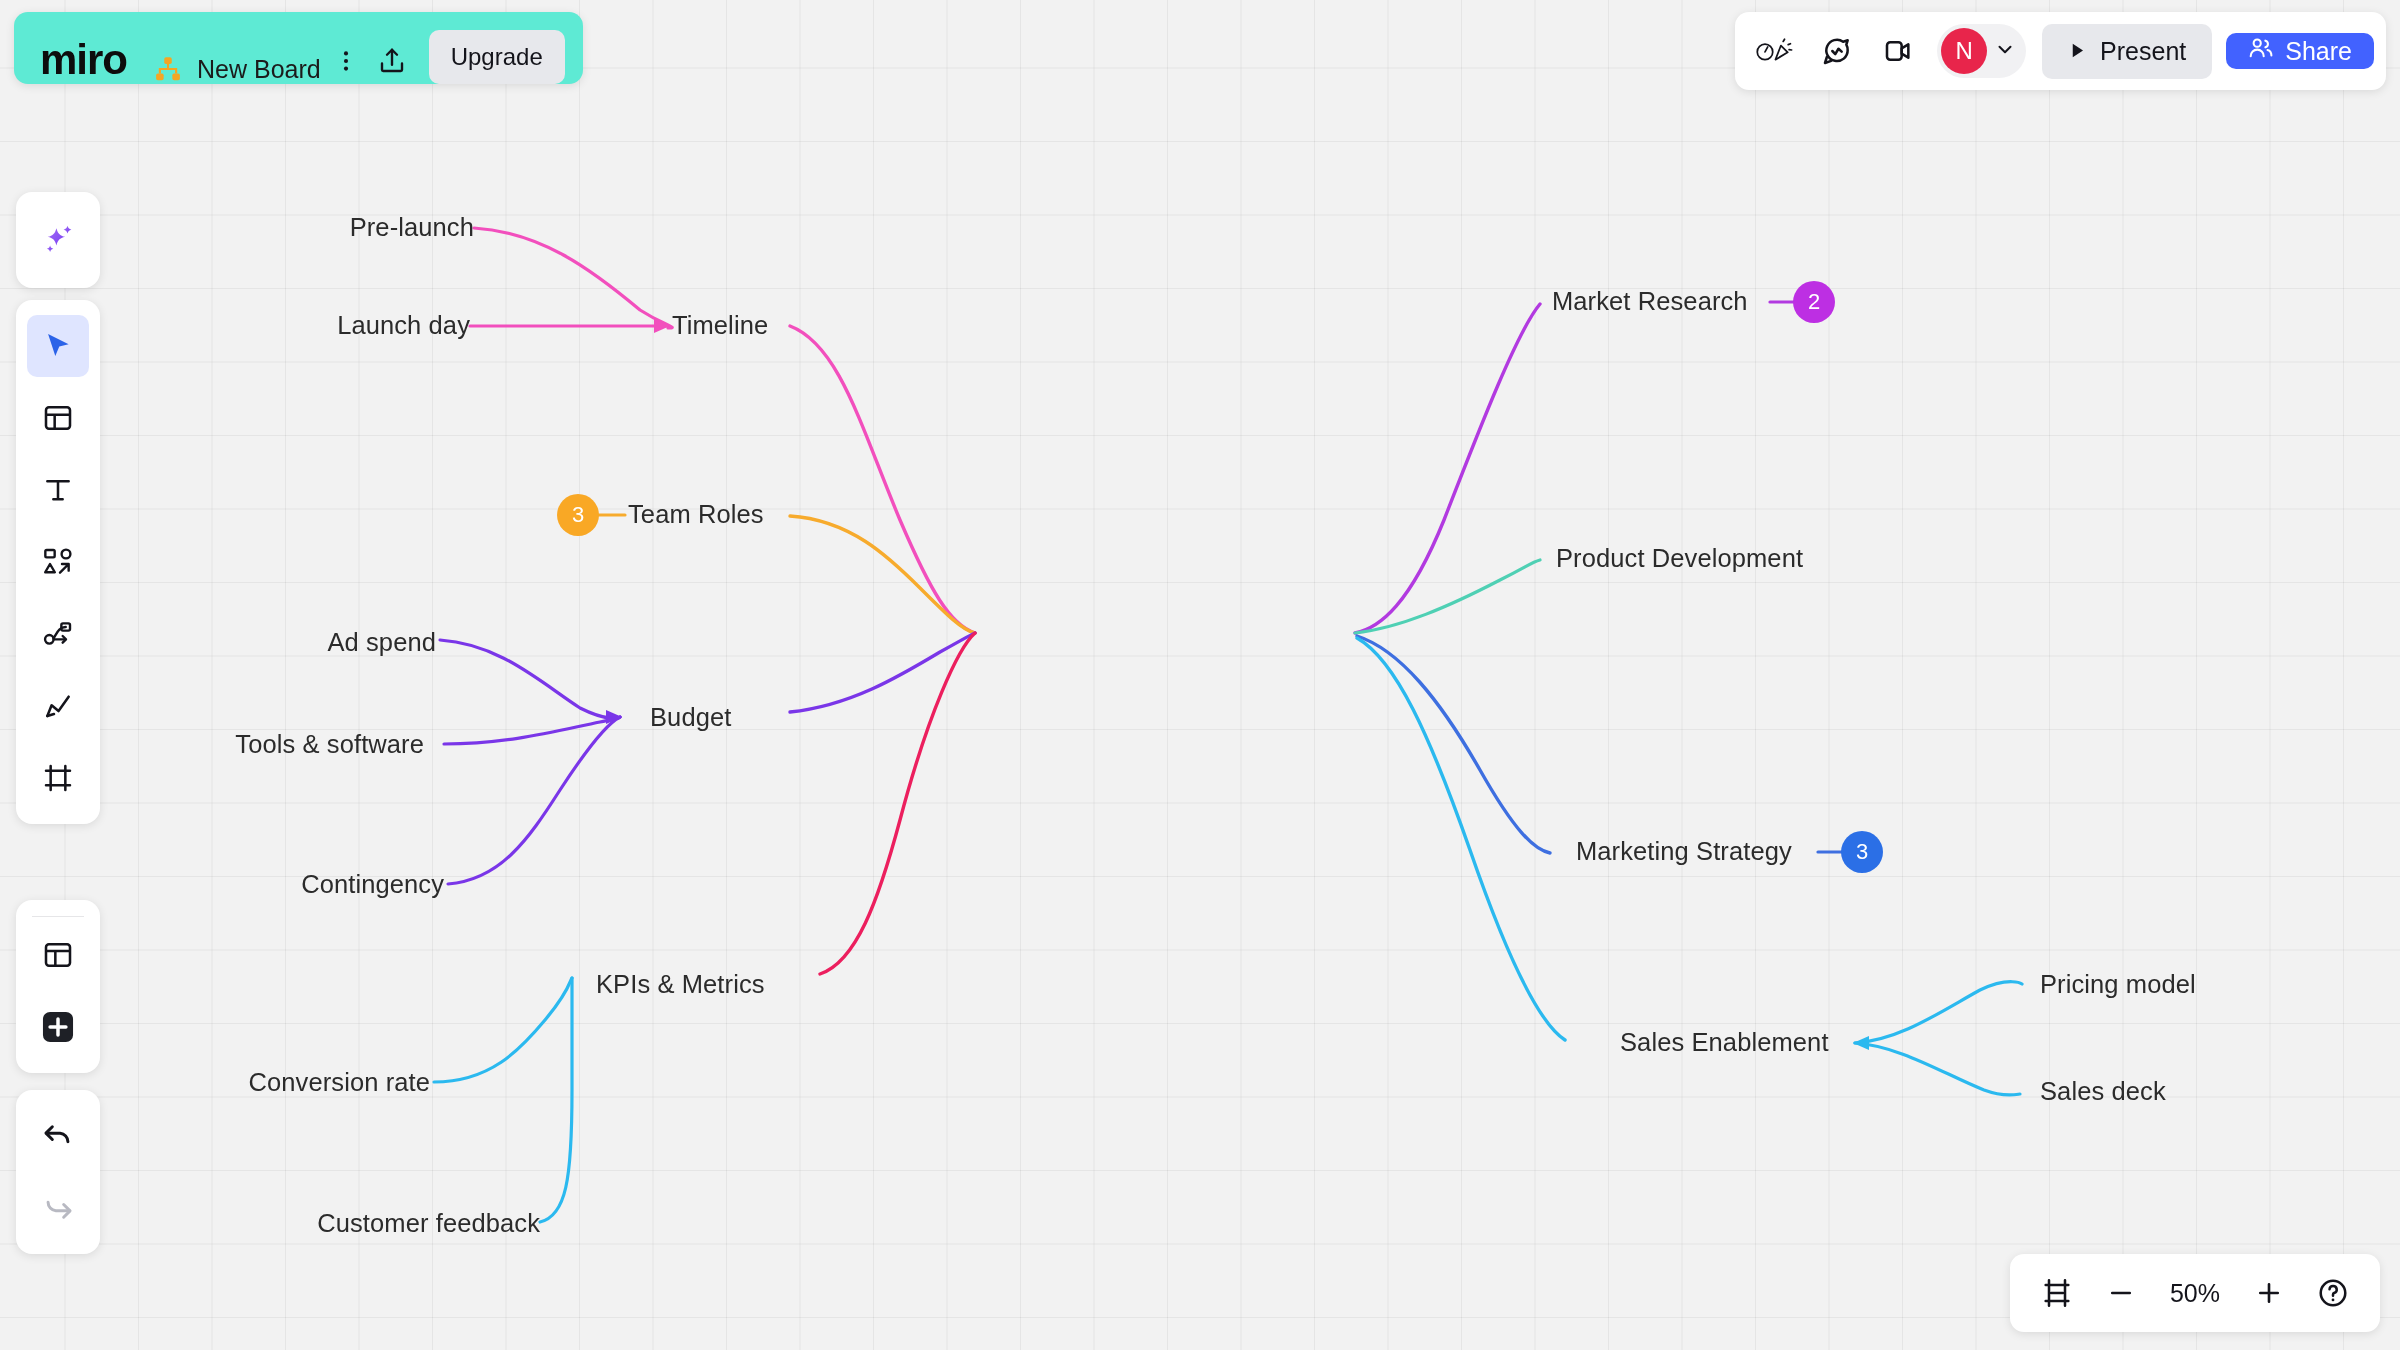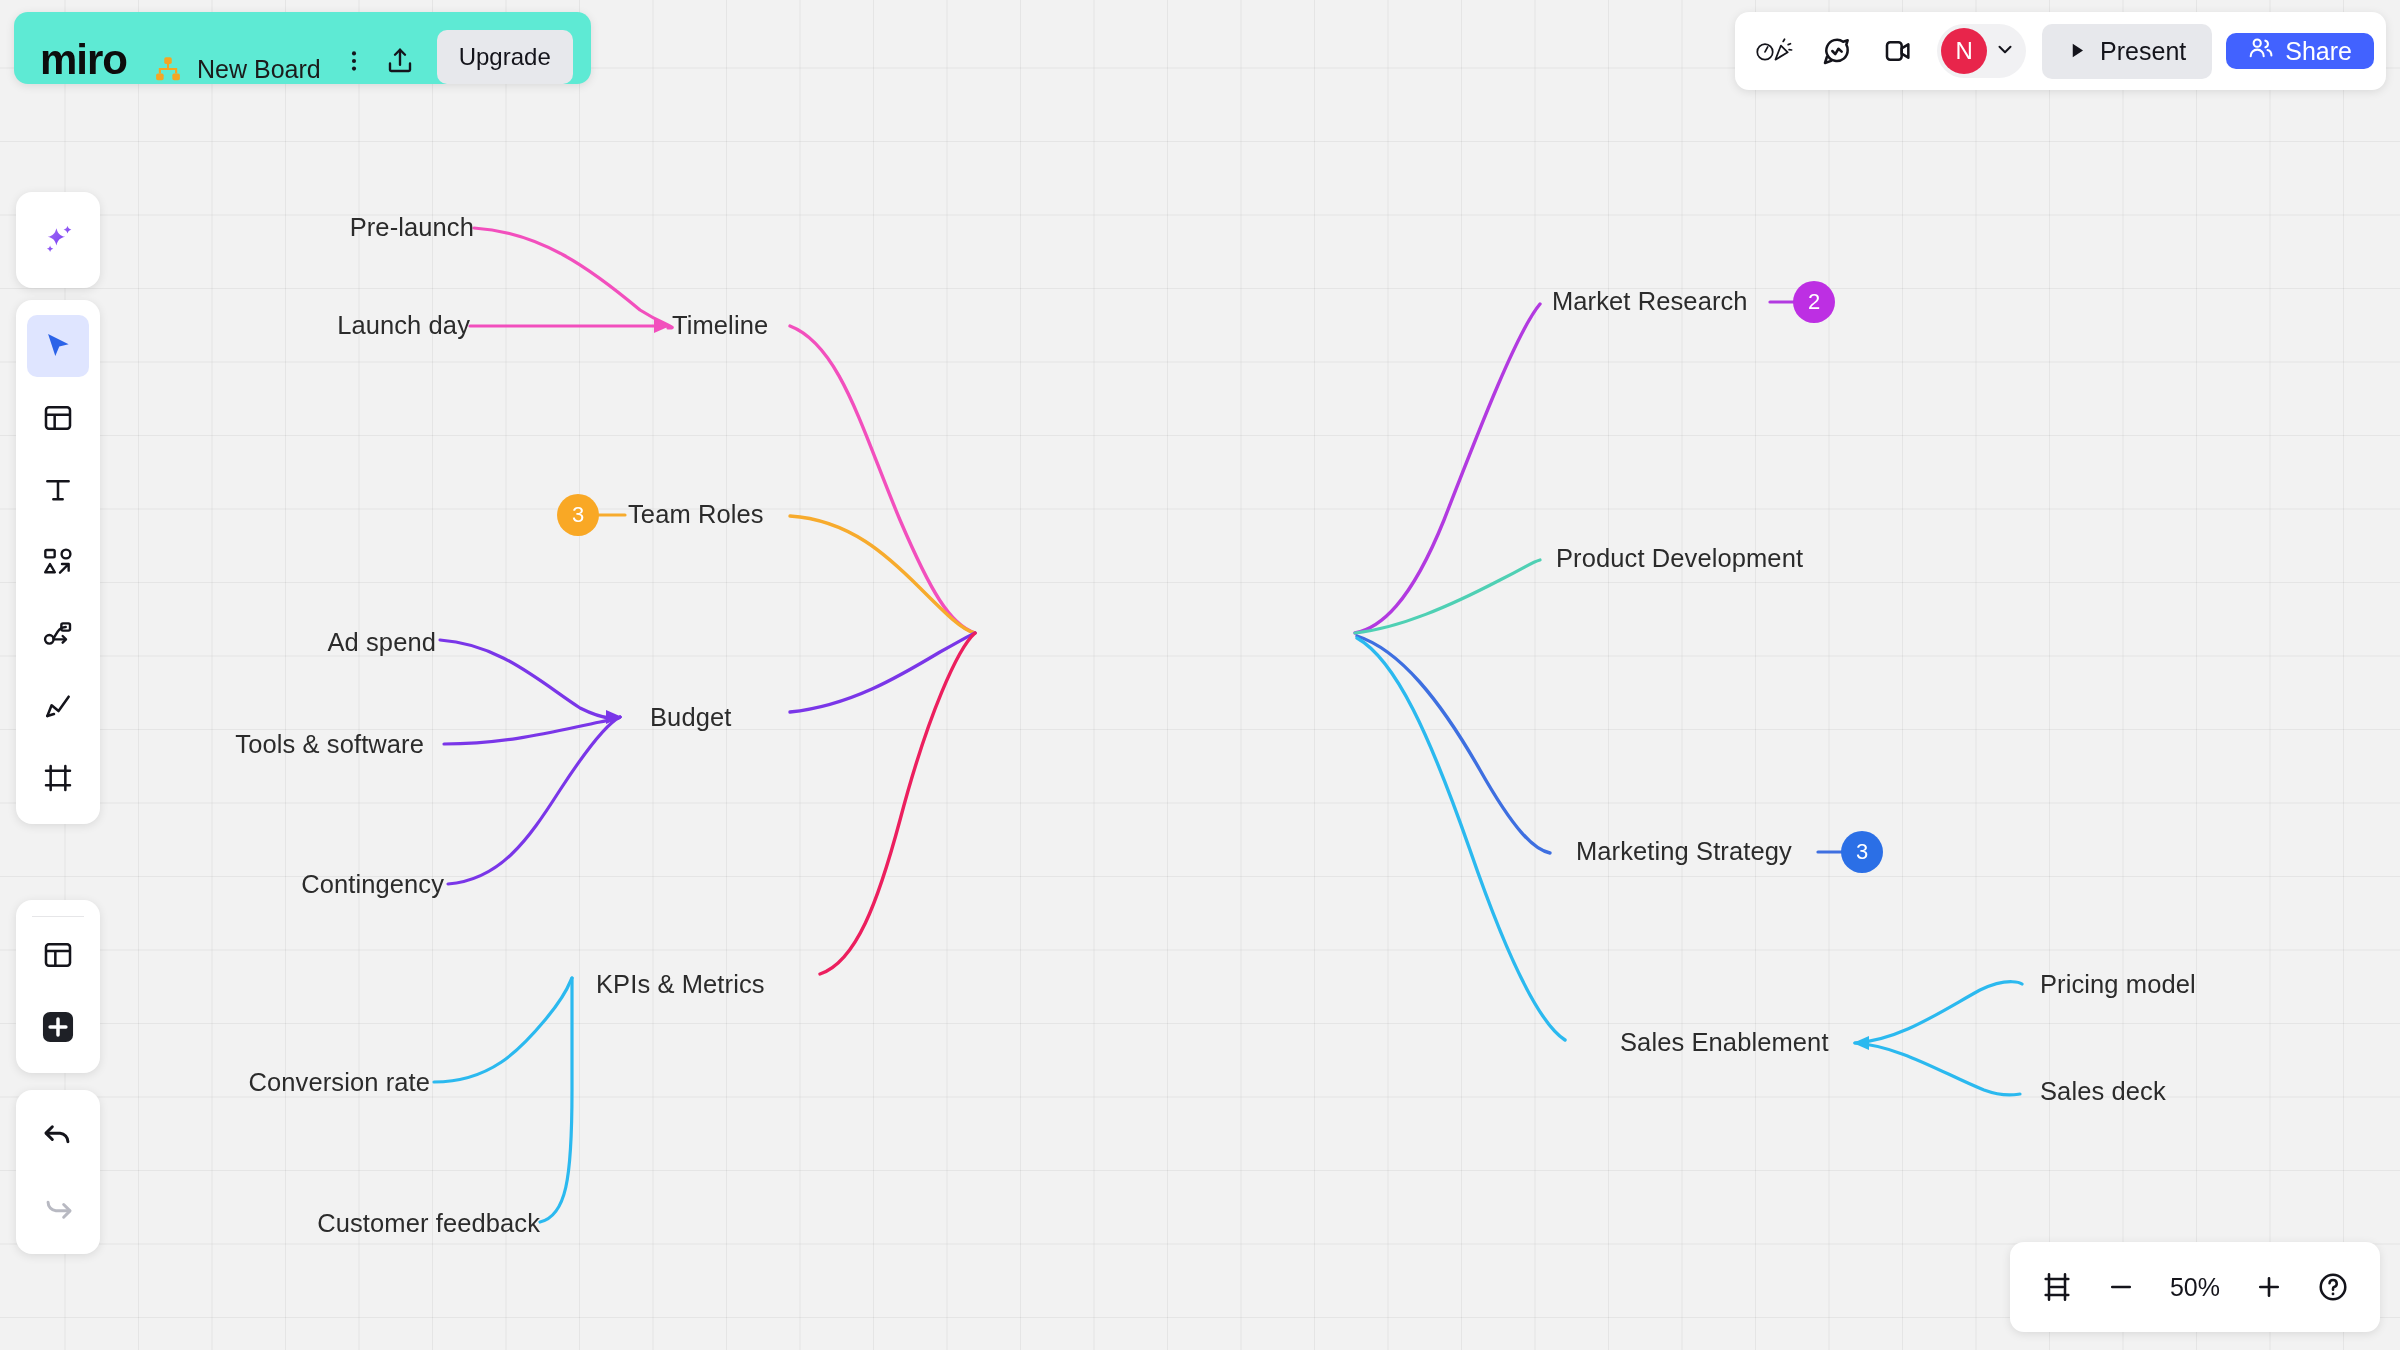--- a/index.html
+++ b/index.html
@@ -63,21 +63,21 @@
     background: #5eead4;
     border-radius: 14px;
     display: flex; align-items: flex-end;
     padding: 0 18px 0 26px;
     gap: 0;
     box-shadow: 0 2px 10px rgba(0,0,0,.10);
   }
   .miro-logo { font-size: 42px; font-weight: 700; color: #0d0d0d;
     letter-spacing: -1px; margin-right: 26px; }
   .board-icon { margin-right: 14px; display:flex; }
-  .board-name { font-size: 25px; color: #1b1b1b; margin-right: 10px; }
+  .board-name { font-size: 25px; color: #1b1b1b; margin-right: 2px; }
   .tb-btn {
     width: 46px; height: 46px;
     display: flex; align-items: center; justify-content: center;
     border-radius: 8px; cursor: pointer;
   }
   .upgrade-btn {
     margin-left: 14px;
     background: #e7e8ec;
     border-radius: 10px;
     padding: 13px 22px;
@@ -139,21 +139,21 @@
     width: 62px; height: 62px; margin: 5px 0;
     display: flex; align-items: center; justify-content: center;
     border-radius: 10px; cursor: pointer;
   }
   .lt-btn.active { background: #dfe5ff; }
   .lt-sep { width: 52px; height: 1px; background: #e6e6e8; margin: 6px 0 2px; }
 
   
   .zoombar {
     position: absolute; right: 20px; bottom: 18px;
-    height: 90px;
+    height: 78px;
     background: #fff; border-radius: 14px;
     box-shadow: 0 2px 10px rgba(0,0,0,.10);
     display: flex; align-items: center;
     padding: 0 20px; gap: 10px;
   }
   .zb-btn { width: 54px; height: 54px; display:flex; align-items:center;
     justify-content:center; border-radius: 9px; cursor: pointer; }
   .zoom-level { font-size: 25px; color: #14141b; min-width: 74px;
     text-align: center; cursor: pointer; }
 </style>

